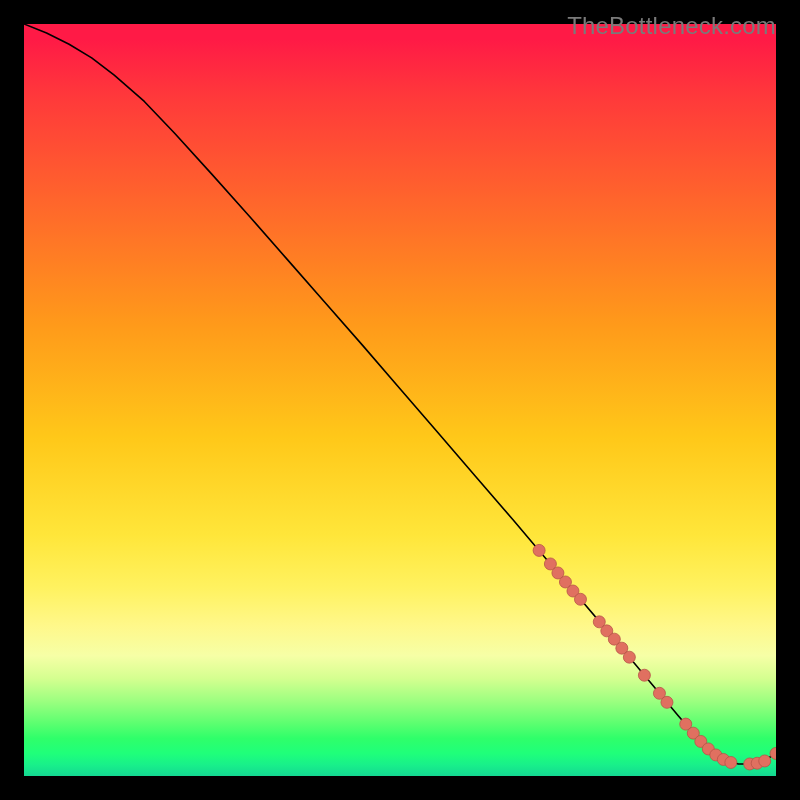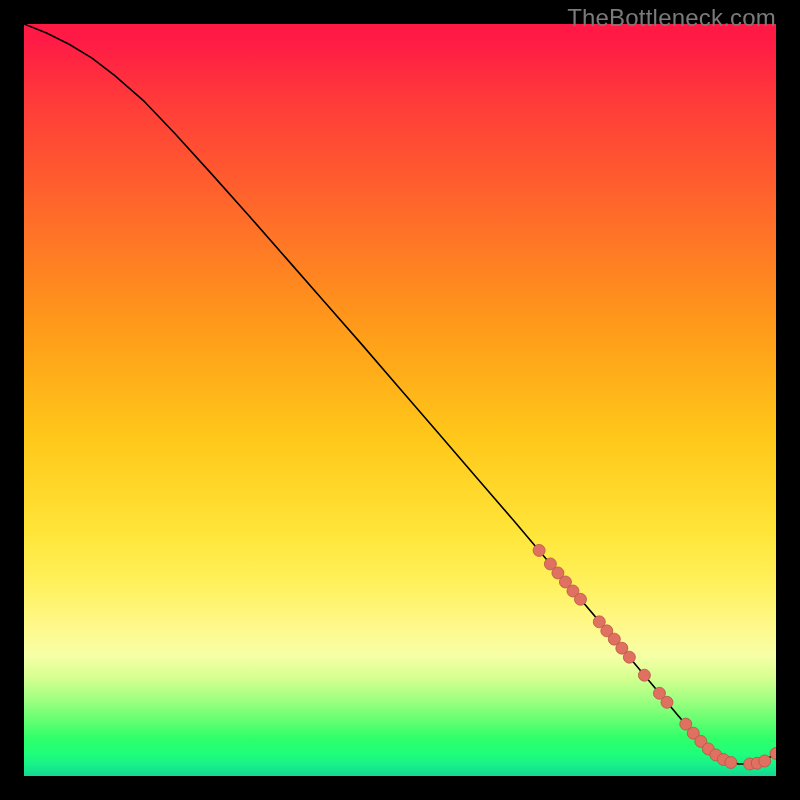--- a/index.html
+++ b/index.html
@@ -44,21 +44,21 @@
   }
   svg.curve {
     position: absolute;
     left: 0;
     top: 0;
     width: 752px;
     height: 752px;
   }
   .watermark {
     position: absolute;
-    top: 4px;
+    top: 12px;
     right: 24px;
     font: 24px Arial, Helvetica, sans-serif;
     color: #7a7a7a;
     letter-spacing: 0.2px;
     user-select: none;
   }
 </style>
 </head>
 <body>
 

